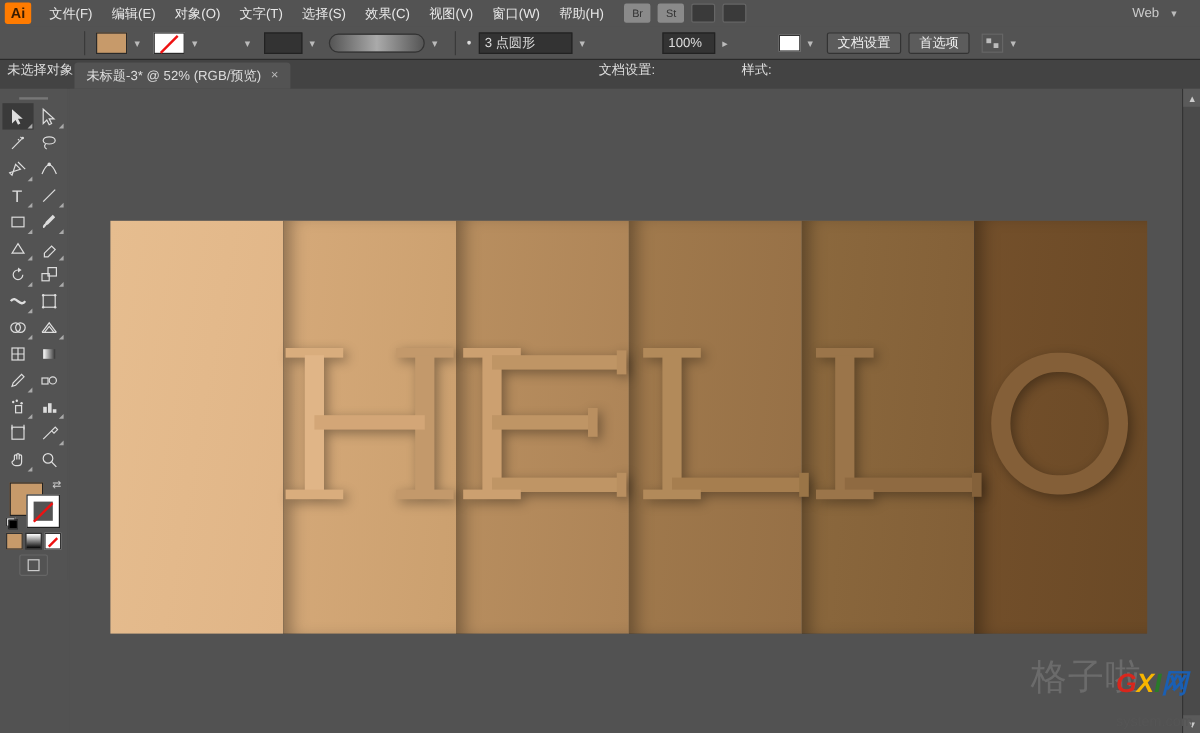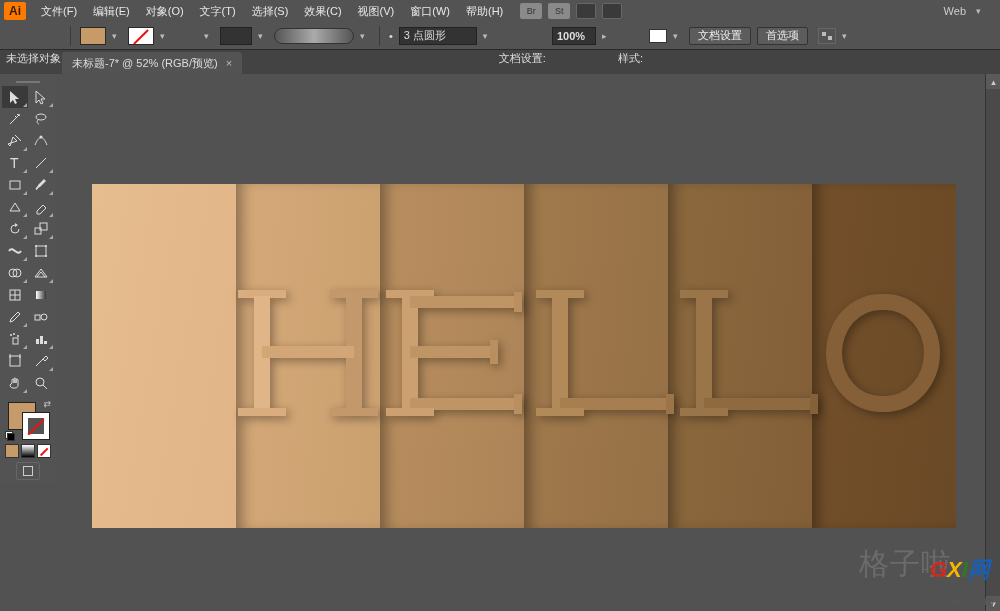--- a/index.html
+++ b/index.html
@@ -17,21 +17,21 @@
 
 .controlbar { height: 28px; background: #535353; border-bottom: 1px solid #2a2a2a; display: flex; align-items: center; padding: 0 6px; gap: 6px; color: #ccc; font-size: 11px; }
 .ctrl-label { color: #ddd; white-space: nowrap; margin-top: 46px; }
 .swatch { width: 26px; height: 18px; border: 1px solid #2a2a2a; }
 .swatch-fill { background: #c79a6a; }
 .swatch-stroke { background: #fff; position: relative; }
 .swatch-stroke::after { content: ""; position: absolute; left: 2px; right: 2px; top: 50%; height: 2px; background: #e11; transform: rotate(-45deg); }
 .small-swatch-white { width: 18px; height: 14px; background: #fff; border: 1px solid #333; }
 .chev { width: 10px; font-size: 9px; color: #bbb; }
 .ctrl-input { height: 18px; background: #333; border: 1px solid #222; color: #ddd; font-size: 11px; padding: 0 4px; }
-.ctrl-input.narrow { width: 32px; font-weight: bold; }
+.ctrl-input.narrow { width: 32px; }
 .ctrl-input.med { width: 78px; }
 .ctrl-sep { width: 1px; height: 20px; background: #3a3a3a; margin: 0 3px; }
 .ctrl-btn { height: 18px; padding: 0 8px; background: #5c5c5c; border: 1px solid #333; color: #eee; font-size: 11px; border-radius: 2px; cursor: pointer; display: flex; align-items: center; }
 .stroke-profile { width: 80px; height: 16px; background: linear-gradient(to right, #555 0%, #aaa 50%, #555 100%); border: 1px solid #333; border-radius: 8px; }
 .spacer { flex: 1; }
 
 
 .tabbar { height: 24px; background: #434343; display: flex; align-items: flex-end; padding: 0 62px; }
 .tab { height: 22px; background: #535353; padding: 3px 10px; font-size: 11px; color: #ddd; display: flex; align-items: center; gap: 8px; border-radius: 3px 3px 0 0; }
 .tab .close { color: #bbb; cursor: pointer; font-size: 11px; }
@@ -178,21 +178,21 @@
   <div style="width:18px;height:16px;border:1px solid #666;position:relative;margin-left:4px;">
     <span style="position:absolute;left:3px;top:3px;width:4px;height:4px;background:#bbb;"></span>
     <span style="position:absolute;right:3px;bottom:3px;width:4px;height:4px;background:#bbb;"></span>
   </div>
   <span class="chev">▾</span>
   <div class="spacer"></div>
 </div>
 
 <div class="tabbar">
   <div class="tab">
-    <span>未标题-7* @ 52% (RGB/预览)</span>
+    <span>未标题-3* @ 52% (RGB/预览)</span>
     <span class="close">×</span>
   </div>
 </div>
 
 <div class="tools">
   <div class="tool-handle">
       <span></span>
     </div>
   <div class="tool-row">
     <div class="tool sel">

